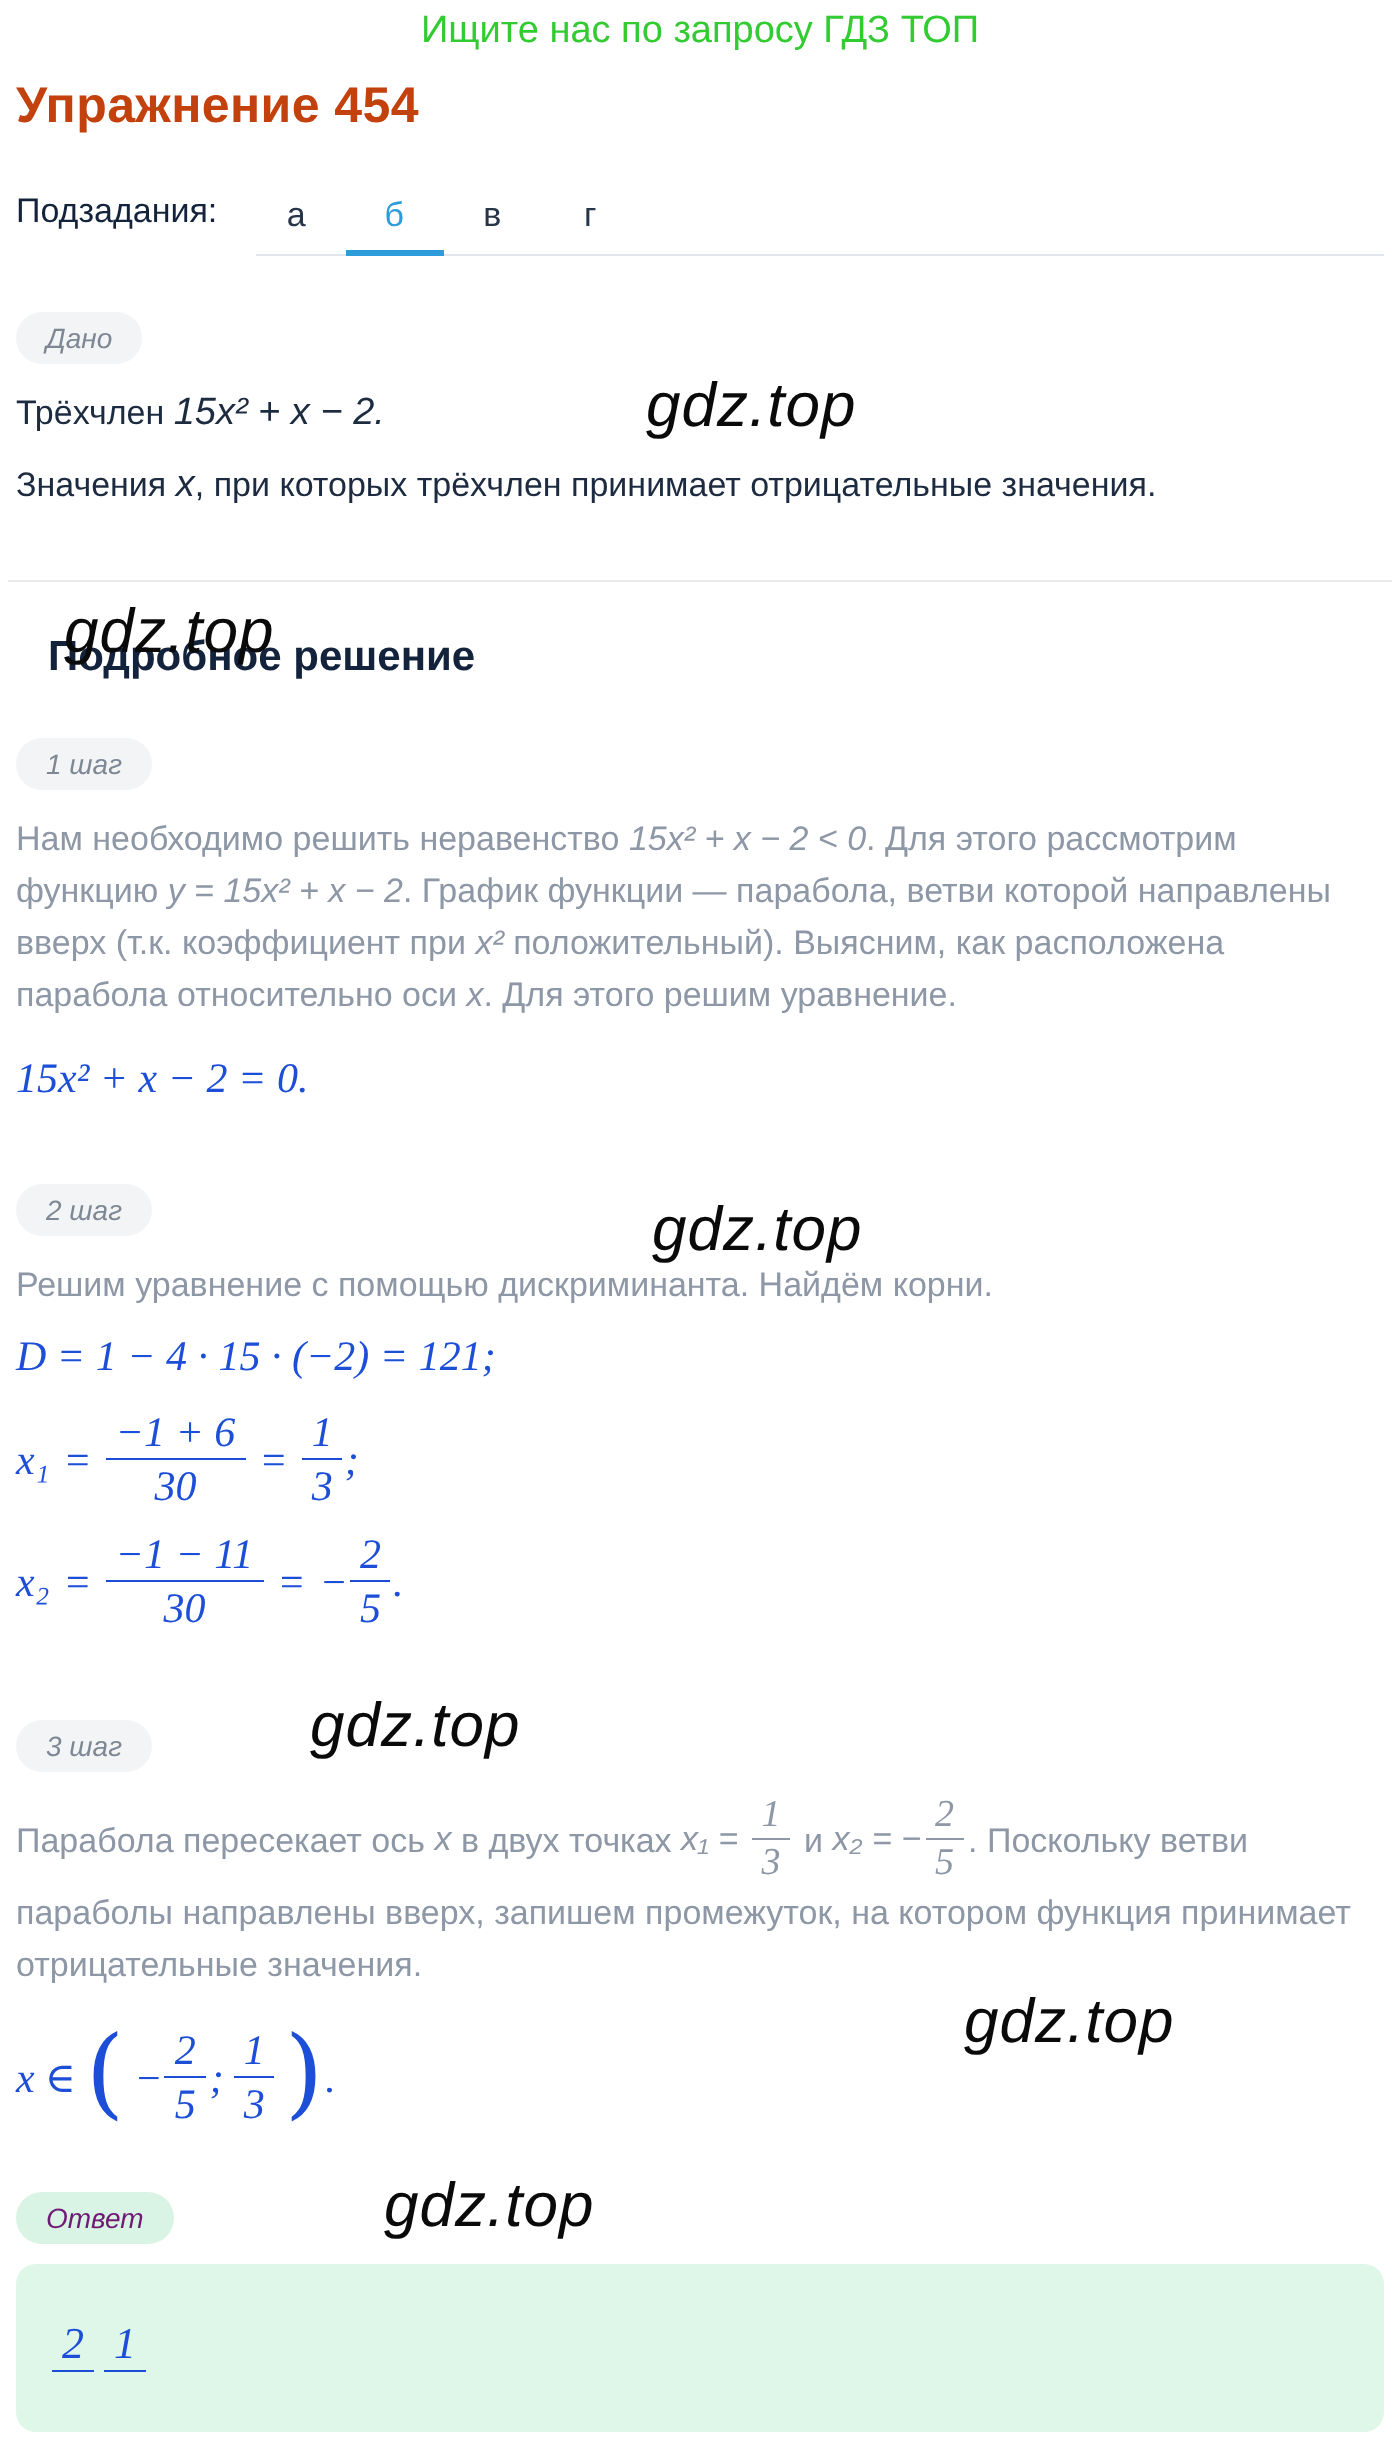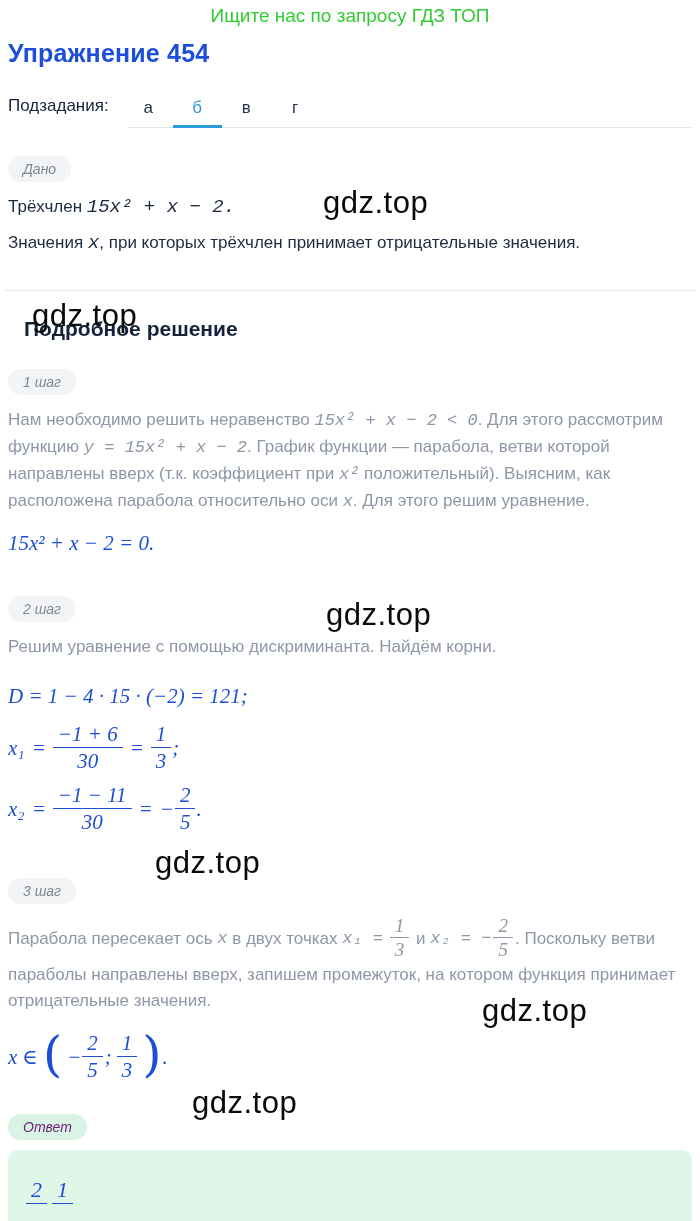--- a/index.html
+++ b/index.html
@@ -11,21 +11,21 @@
     overflow: hidden; position: relative;
   }
   .page { position: relative; width: 700px; height: 987px; }
 
   .notice {
     text-align: center; padding-top: 5px;
     font-size: 19px; font-weight: 500; color: #32cb32;
   }
   .title {
     margin: 12px 0 0 8px;
-    font-size: 25px; font-weight: 700; color: #1d4ed8;
+    font-size: 25px; font-weight: 700; color: #c2410c;
     letter-spacing: 0.2px;
   }
 
   
   .tabs-row {
     position: relative; margin: 24px 0 0 8px;
     display: flex; align-items: flex-end; height: 36px;
   }
   .tabs-row::after {
     content: ""; position: absolute; left: 120px; right: 8px; bottom: 0;
@@ -44,21 +44,21 @@
     display: inline-block; margin: 0 0 0 8px;
     background: #f3f4f6; color: #7e8894;
     font-size: 14px; border-radius: 14px; padding: 5px 15px; font-style: italic;
   }
   .badge.green { background: #d9f4e4; color: #701a75; }
 
   .text-line { margin: 14px 0 0 8px; font-size: 17px; color: #1d2b40; max-width: 668px; }
   .para { margin: 12px 20px 0 8px; font-size: 17px; line-height: 26px; color: #8d97a6; max-width: 672px; }
 
   .math {
-    font-family: Liberation Mono, monospace;
+    font-family: Liberation Sans, sans-serif;
     font-style: italic;
   }
   .para .math { font-style: italic; margin-top: 19px; }
 
   .equation {
     margin: 16px 0 0 8px; font-size: 21px; color: #1d4ed8;
     font-family: "Liberation Serif", "DejaVu Serif", serif; font-style: italic;
   }
   .frac-line { display: flex; align-items: center; }
   .frac-line > span { margin-right: 7px; }
@@ -84,21 +84,21 @@
 
   .answer-box {
     margin: 10px 8px 0; background: #def7e9; border-radius: 10px;
     padding: 24px 18px; min-height: 84px; display: flex; align-items: center;
   }
   .answer-box .interval { margin: 0; }
 
   .wm {
     position: absolute; font-size: 31px; color: #0a0a0a;
     font-family: "Liberation Sans", sans-serif; font-weight: 500;
-    letter-spacing: 0.5px; pointer-events: none; z-index: 2;
+    letter-spacing: 0.5px; pointer-events: none; z-index: 2; font-style: italic;
   }
   .wm1 { left: 323px; top: 185px; }
   .wm2 { left: 32px;  top: 298px; }
   .wm3 { left: 326px; top: 597px; }
   .wm4 { left: 155px; top: 845px; }
   .wm5 { left: 482px; top: 993px; }
   .wm6 { left: 192px; top: 1085px; }
 
   .mt28 { margin-top: 28px; }
   .mt30 { margin-top: 30px; }
@@ -143,21 +143,21 @@
     <span>Нам необходимо решить неравенство </span><span class="math">15x² + x − 2 &lt; 0</span><span>. Для этого рассмотрим функцию </span><span class="math">y = 15x² + x − 2</span><span>. График функции — парабола, ветви которой направлены вверх (т.к. коэффициент при </span><span class="math">x²</span><span> положительный). Выясним, как расположена парабола относительно оси </span><span class="math">x</span><span>. Для этого решим уравнение.</span>
   </p>
 
   <div class="equation">15x² + x − 2 = 0.</div>
 
   <div class="mt34" style="margin-top:40px">
     <span class="badge">2 шаг</span>
   </div>
   <p class="para">Решим уравнение с помощью дискриминанта. Найдём корни.</p>
 
-  <div class="equation" style="margin-top:24px">D = 1 − 4 · 15 · (−2) = 121;</div>
+  <div class="equation" style="margin-top:10px">D = 1 − 4 · 15 · (−2) = 121;</div>
 
   <div class="equation frac-line" style="margin-top:14px">
     <span>x₁</span>
     <span>=</span>
     <span class="frac">
         <span class="num">−1 + 6</span>
         <span class="den">30</span>
       </span>
     <span>=</span>
     <span class="frac">

